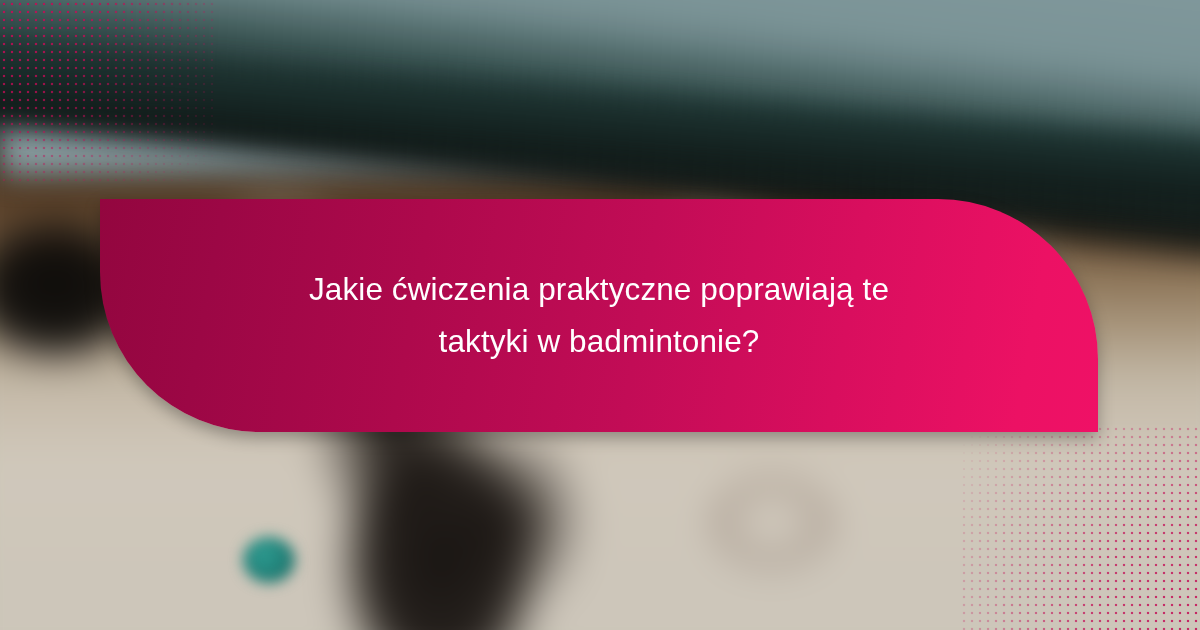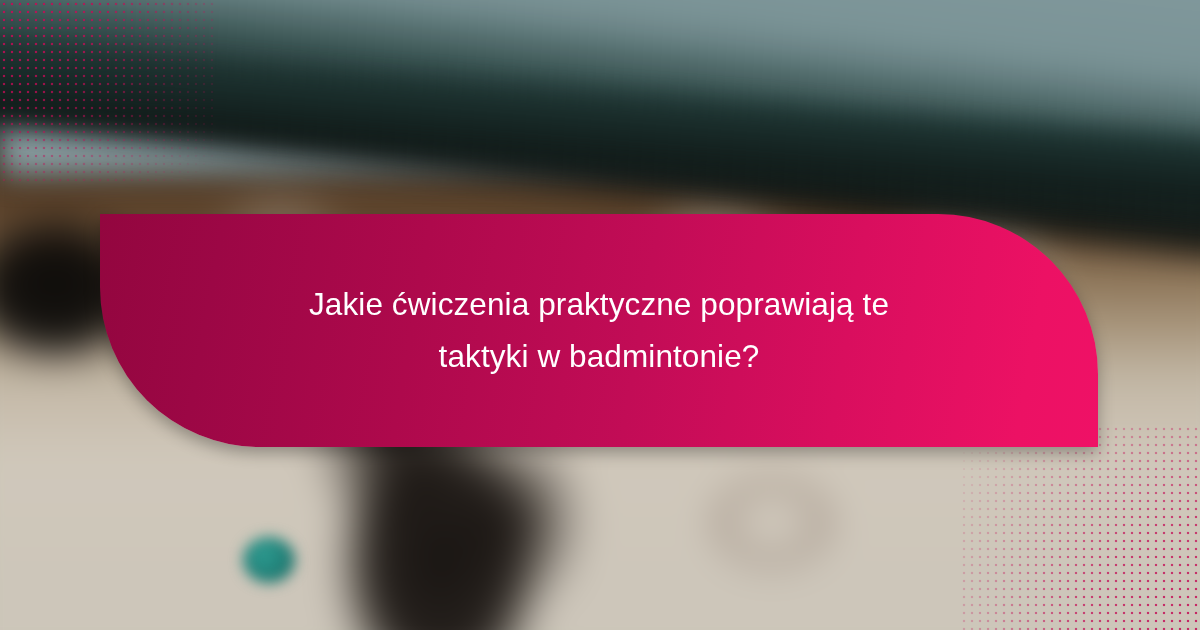--- a/index.html
+++ b/index.html
@@ -125,21 +125,21 @@
     width: 240px; height: 205px;
     -webkit-mask-image: radial-gradient(circle at 100% 100%, #000 6%, rgba(0,0,0,0.85) 36%, rgba(0,0,0,0.35) 68%, rgba(0,0,0,0) 97%);
     mask-image: radial-gradient(circle at 100% 100%, #000 6%, rgba(0,0,0,0.85) 36%, rgba(0,0,0,0.35) 68%, rgba(0,0,0,0) 97%);
     opacity: 0.9;
   }
 
   
   .banner {
     position: absolute;
     left: 100px;
-    top: 214px;
+    top: 199px;
     width: 998px;
     height: 233px;
     background: linear-gradient(100deg,
         #93063f 0%,
         #9c0745 12%,
         #ae094c 32%,
         #c20c56 54%,
         #d90e5e 74%,
         #ec1164 92%,
         #ef1166 100%);

